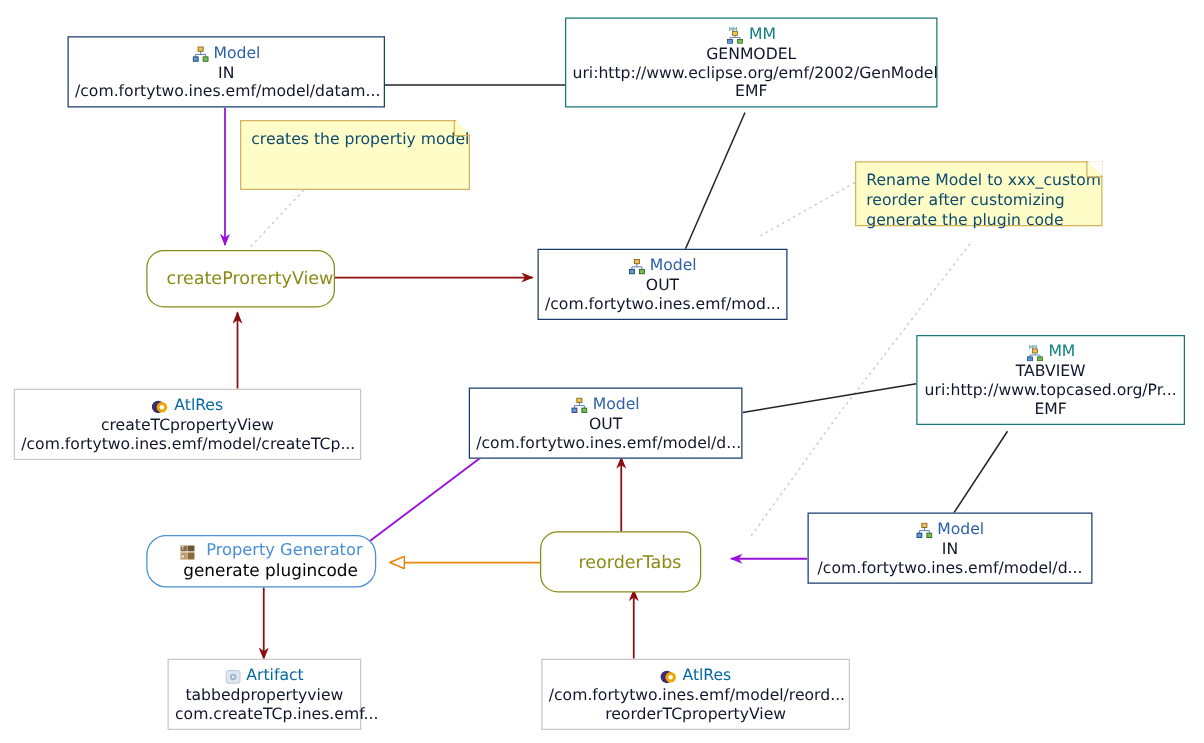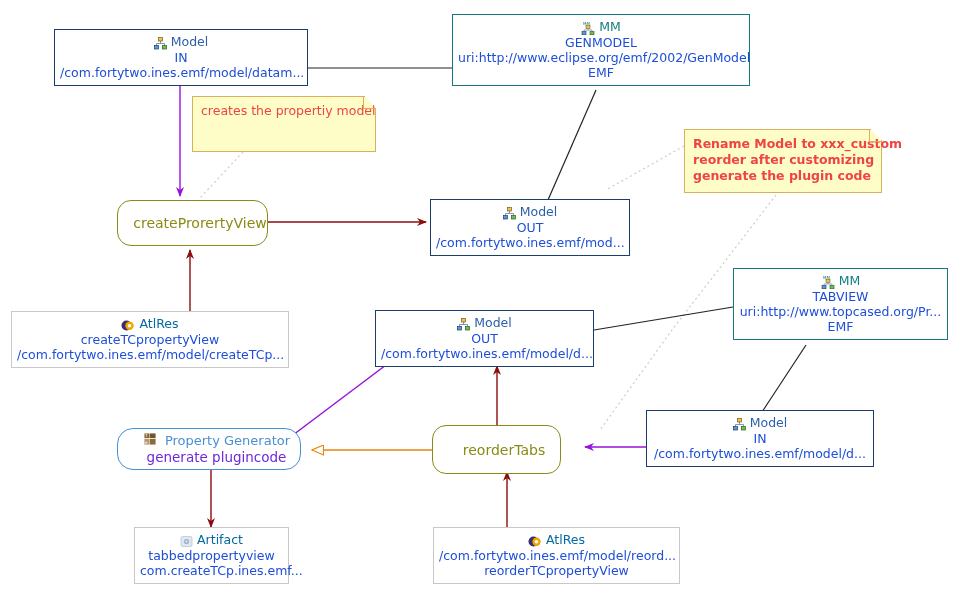--- a/index.html
+++ b/index.html
@@ -54,21 +54,21 @@
     justify-content: center;
     gap: 4px;
   }
   .hdr .lbl-model  { color: #2b5faa; }
   .hdr .lbl-mm     { color: #138080; }
   .hdr .lbl-gray   { color: #0369a1; }
 
   .body-line {
     font-size: 12.5px;
     line-height: 15px;
-    color: #1d4ed8;
+    color: #0f172a;
     white-space: nowrap;
   }
 
   
   .round {
     border: 1.4px solid #8a8a16;
     border-radius: 14px;
     color: #8a8a16;
     display: flex;
     align-items: center;
@@ -81,37 +81,37 @@
     border-color: #4a8fd4;
     border-radius: 16px;
     color: #16191c;
     flex-direction: column;
     line-height: 17px;
   }
   .round.blue .pg-title {
     color: #4a8fd4;
     font-size: 13px;
     display: flex;
-    align-items: flex-start;
+    align-items: flex-end;
     gap: 8px;
   }
   .round.blue .pg-sub {
     font-size: 13.5px;
-    color: #6d28d9;
+    color: #000000;
   }
 
   
   .note {
     position: absolute;
     background: #fefdc8;
     border: 1px solid #d6b25e;
     box-sizing: border-box;
     font-size: 12.5px;
     line-height: 16px;
-    color: #ef4444;
+    color: #0c4a6e;
     padding: 6px 8px;
     text-align: left;
   }
   .note .fold {
     position: absolute;
     top: -1px;
     right: -1px;
     width: 12px;
     height: 12px;
     background:
@@ -207,21 +207,21 @@
     <div class="body-line">GENMODEL</div>
     <div class="body-line">uri:http://www.eclipse.org/emf/2002/GenModel</div>
     <div class="body-line">EMF</div>
   </div>
 
   <div class="note" style="left:192px; top:96px; width:184px; height:56px;">
     <span class="fold"></span>
     <p>creates the propertiy model</p>
   </div>
 
-  <div class="note" style="left:684px; top:129px; width:198px; height:64px;font-weight:bold;">
+  <div class="note" style="left:684px; top:129px; width:198px; height:52px;">
     <span class="fold"></span>
     <p>Rename Model to xxx_custom</p>
     <p>reorder after customizing</p>
     <p>generate the plugin code</p>
   </div>
 
   <div class="node round" style="left:117px; top:200px; width:151px; height:46px;">
     <span>createProrertyView</span>
   </div>
 

